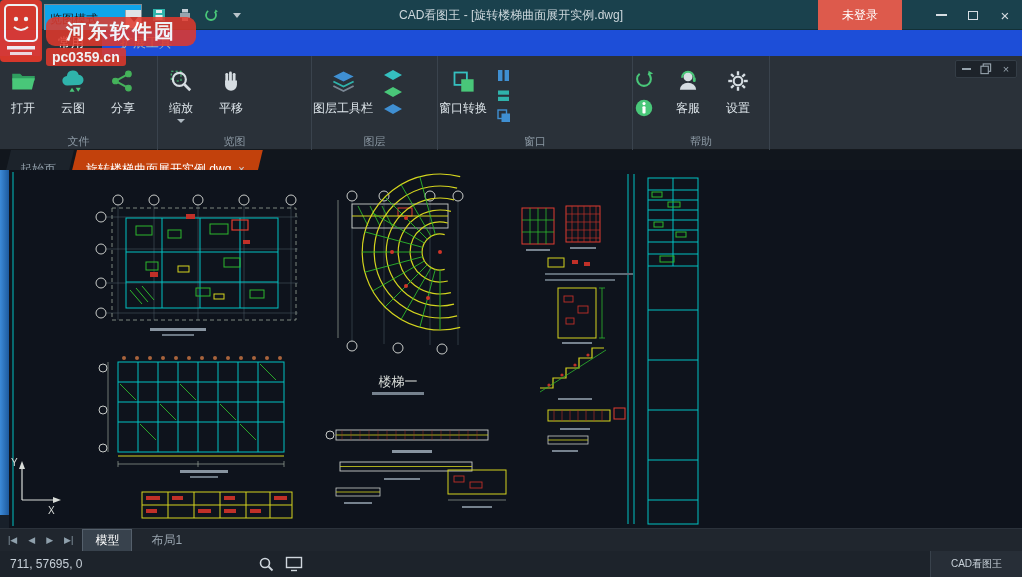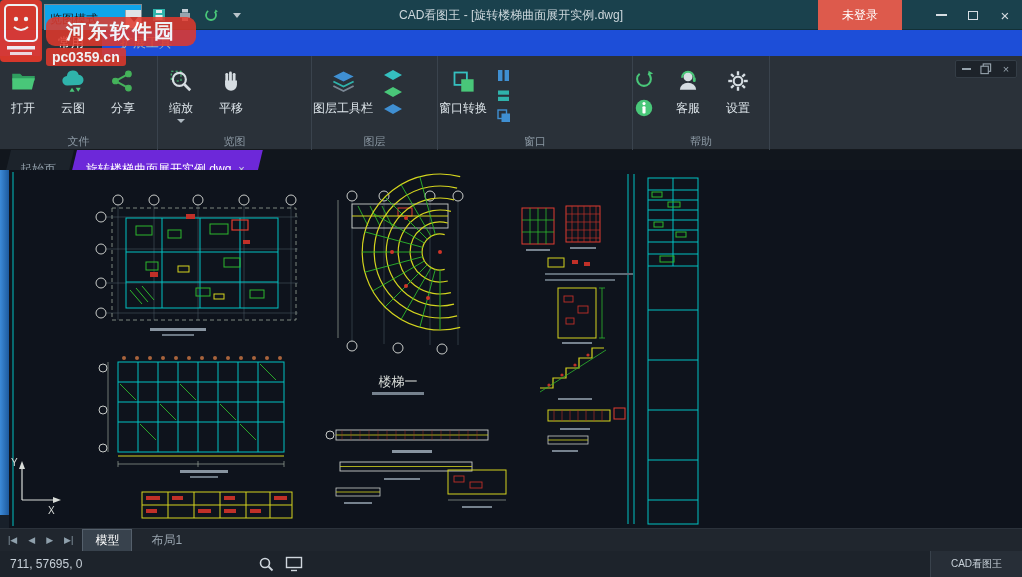--- a/index.html
+++ b/index.html
@@ -58,21 +58,21 @@
     border:1px solid #343d46; border-radius:2px; }
   .mdibtn { width:20px; height:16px; display:flex; align-items:center; justify-content:center;
     color:#96a3ad; font-size:11px; }
 
   
   .dtabs { position:absolute; left:0; top:150px; width:100%; height:20px; background:#11161d;
     display:flex; padding-left:2px; }
   .dtab { height:37px; line-height:20px; padding:0 18px; font-size:12px; color:#93a1ac;
     background:#1c232b; clip-path:polygon(9px 0, 100% 0, calc(100% - 9px) 100%, 0 100%);
     margin-right:-6px; display:flex; align-items:center; gap:7px; }
-  .dtab.active { background:#6d28d9; color:#fff; }
+  .dtab.active { background:#c2410c; color:#fff; }
   .dtab .x { font-size:11px; color:#cfd9de; }
 
   
   .canvas { position:absolute; left:0; top:170px; width:100%; height:358px; background:#0e131c; }
   .vscroll { position:absolute; left:0; top:0; width:9px; height:358px; background:#18202a; }
   .vthumb { position:absolute; left:0; top:0; width:9px; height:345px;
     background:linear-gradient(90deg,#3c8ad8,#1d5a9e); }
   svg.drawing { position:absolute; left:0; top:0; width:1022px; height:358px; }
   svg.drawing text { font-family:"Liberation Sans", sans-serif; }
 

